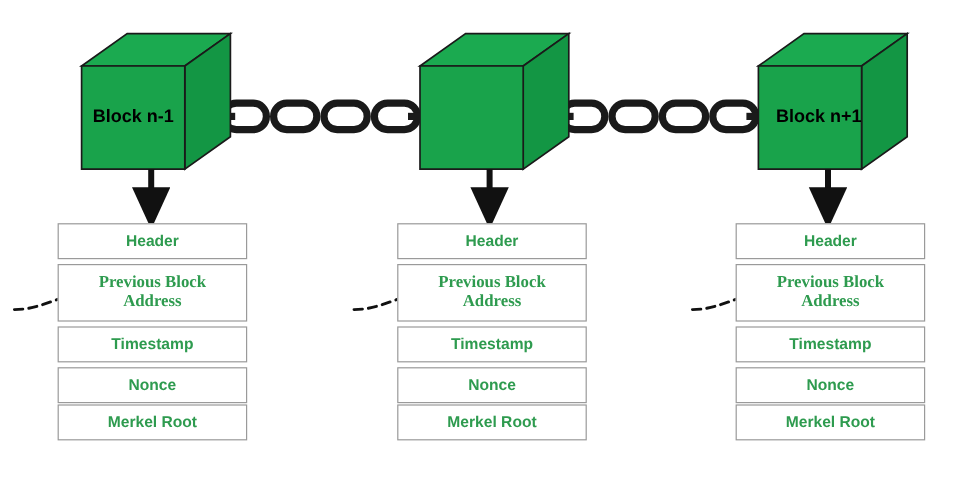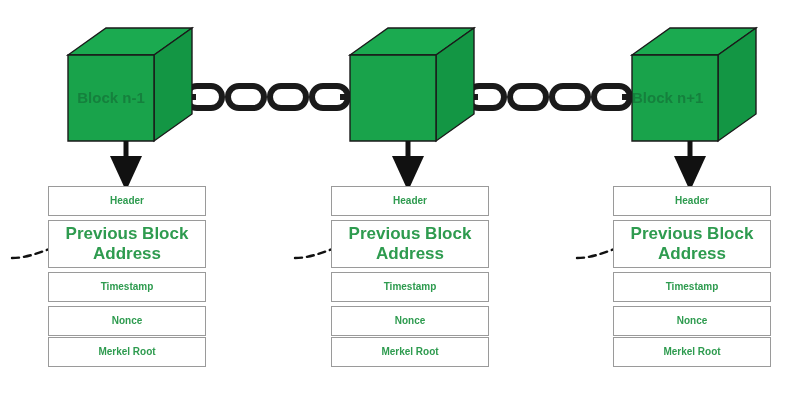--- a/index.html
+++ b/index.html
@@ -8,42 +8,42 @@
     background:#ffffff;
     font-family:"Liberation Sans", sans-serif;
     overflow:hidden;
     position:relative;
   }
   #stage{position:absolute;left:0;top:0;width:800px;height:400px;}
   #svgroot{position:absolute;left:0;top:0;width:800px;height:400px;}
 
   .cube-label{
     position:absolute;
-    color:#15803d;
+    color:#000000;
     font-weight:bold;
     font-size:15px;
     white-space:nowrap;
     pointer-events:none;
   }
 
   .field-box{
     position:absolute;
     box-sizing:border-box;
     background:#ffffff;
     border:1.5px solid #9a9a9a;
     color:#2E9B4F;
     font-weight:bold;
-    font-size:10px;
+    font-size:13px;
     display:flex;
     align-items:center;
     justify-content:center;
     text-align:center;
     line-height:1.15;
   }
-  .field-box.two-line{font-size:17px;}
+  .field-box.two-line{font-size:14px;font-family:Liberation Serif, serif;}
 </style>
 </head>
 <body>
 
 <div id="stage">
 
   <svg id="svgroot" viewBox="0 0 800 400">
     <defs>
       <marker id="arrowSolid" markerWidth="7" markerHeight="7" refX="3.2" refY="3.2" orient="auto" markerUnits="strokeWidth">
         <path d="M0,0 L7,3.2 L0,6.4 z" fill="#111111"></path>
@@ -120,21 +120,21 @@
     </g>
     <g>
       <path d="M 295,258 C 319,258 335,244 367,241" fill="none" stroke="#111111" stroke-width="2.4" stroke-dasharray="7 5" stroke-linecap="round" marker-end="url(#arrowDash)"></path>
     </g>
     <g>
       <path d="M 577,258 C 601,258 617,244 649,241" fill="none" stroke="#111111" stroke-width="2.4" stroke-dasharray="7 5" stroke-linecap="round" marker-end="url(#arrowDash)"></path>
     </g>
   </svg>
 
   <div class="cube-label" style="left:68px;top:89px;width:86px;text-align:center;">Block n-1</div>
-  <div class="cube-label" style="left:632px;top:89px;width:86px;text-align:left;">Block n+1</div>
+  <div class="cube-label" style="left:632px;top:89px;width:86px;text-align:right;">Block n+1</div>
 
   <div class="field-box" style="left:48px;top:186px;width:158px;height:30px;">Header</div>
   <div class="field-box two-line" style="left:48px;top:220px;width:158px;height:48px;white-space:pre-line;">Previous Block
 Address</div>
   <div class="field-box" style="left:48px;top:272px;width:158px;height:30px;">Timestamp</div>
   <div class="field-box" style="left:48px;top:306px;width:158px;height:30px;">Nonce</div>
   <div class="field-box" style="left:48px;top:337px;width:158px;height:30px;">Merkel Root</div>
 
   <div class="field-box" style="left:331px;top:186px;width:158px;height:30px;">Header</div>
   <div class="field-box two-line" style="left:331px;top:220px;width:158px;height:48px;white-space:pre-line;">Previous Block

